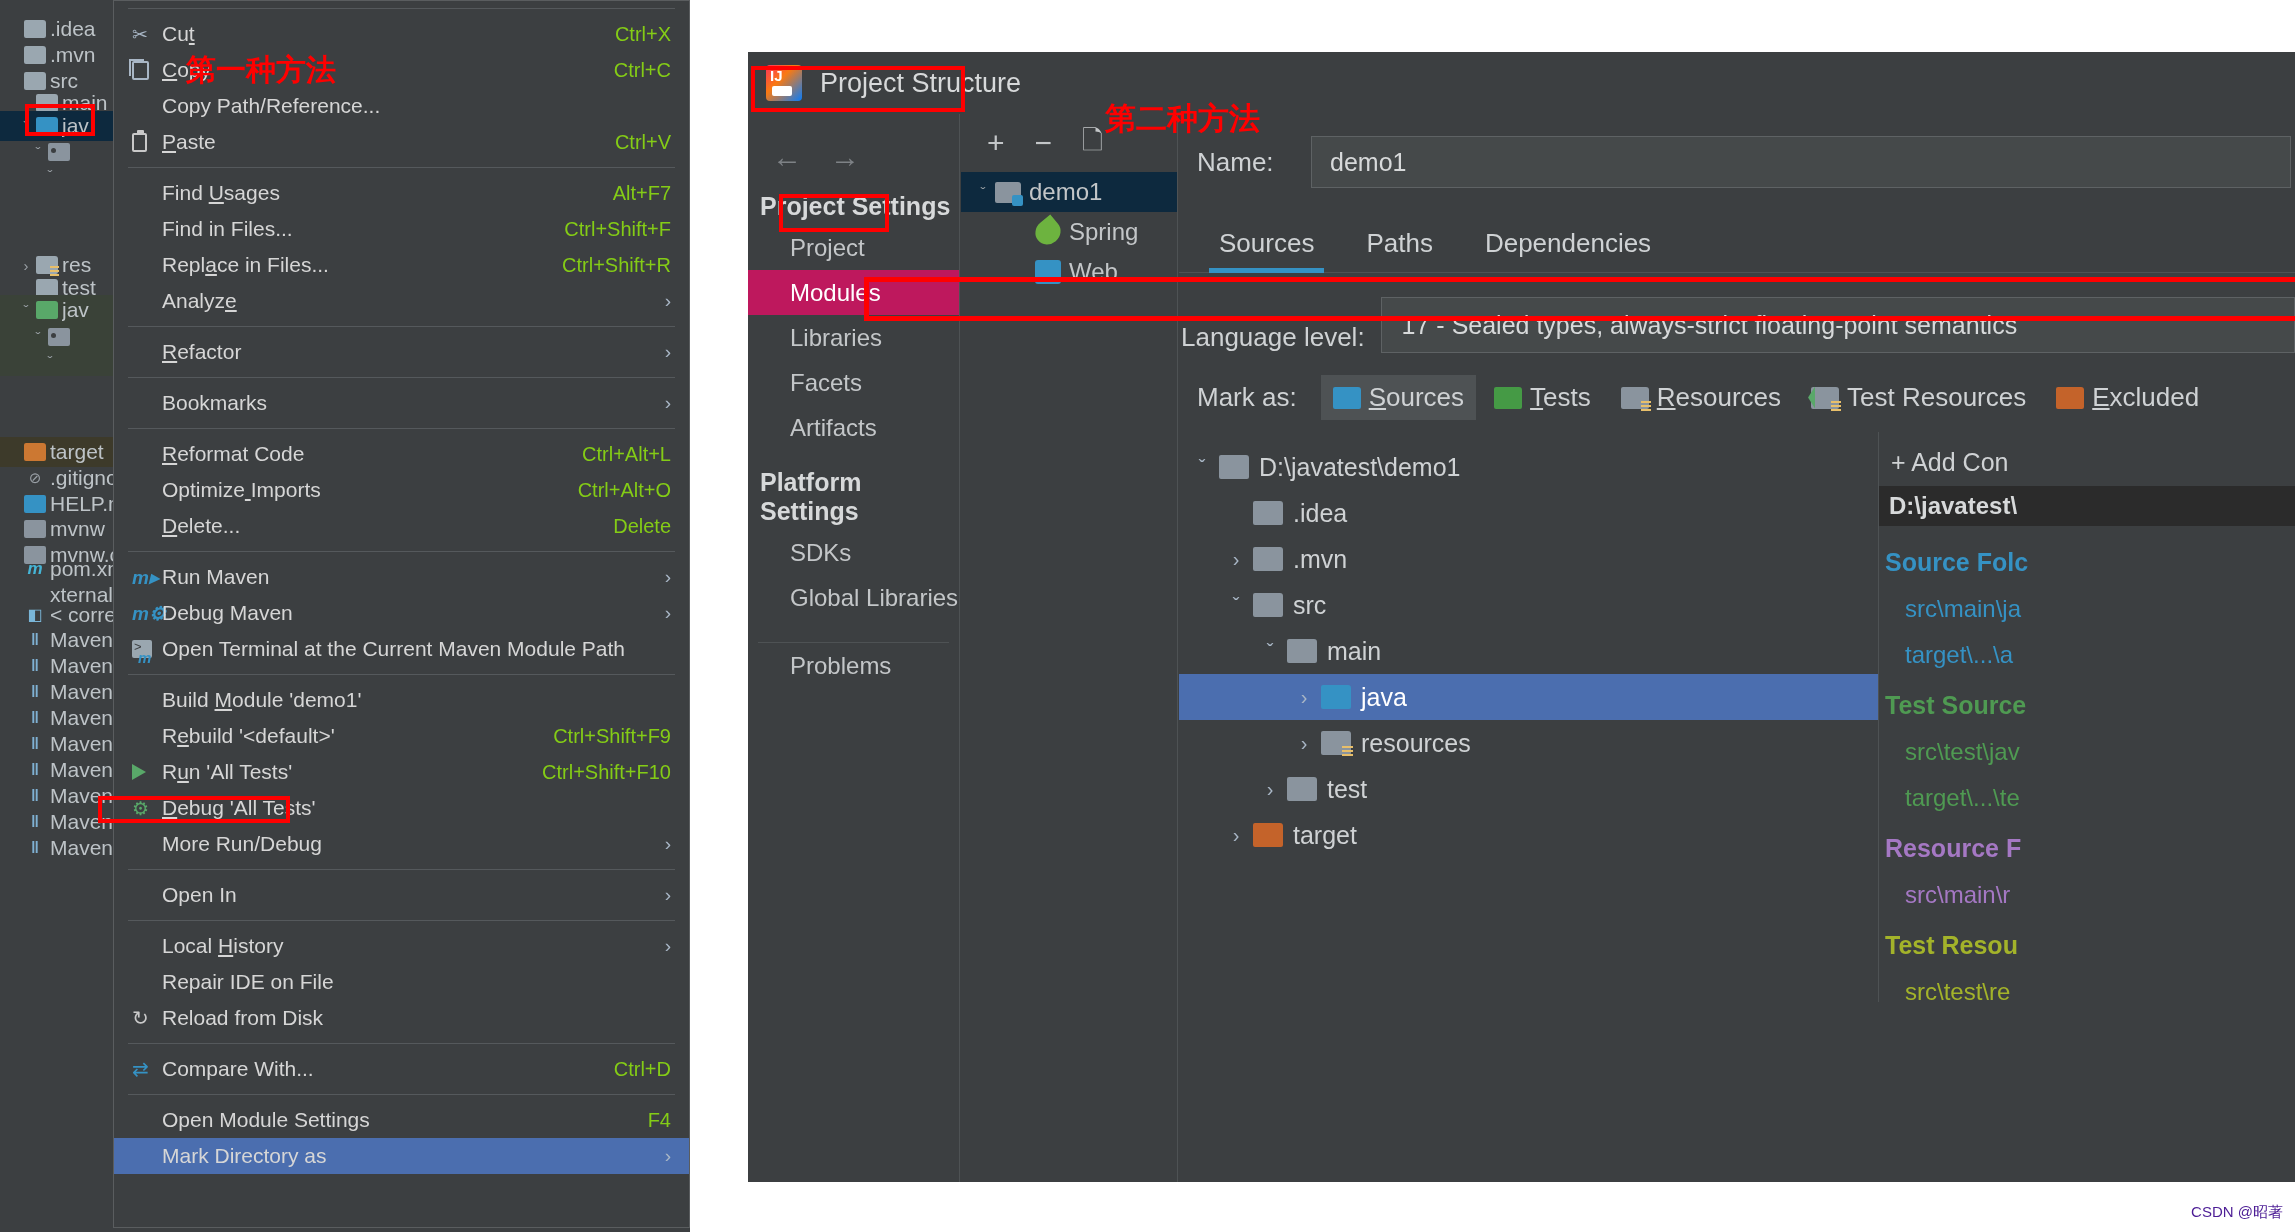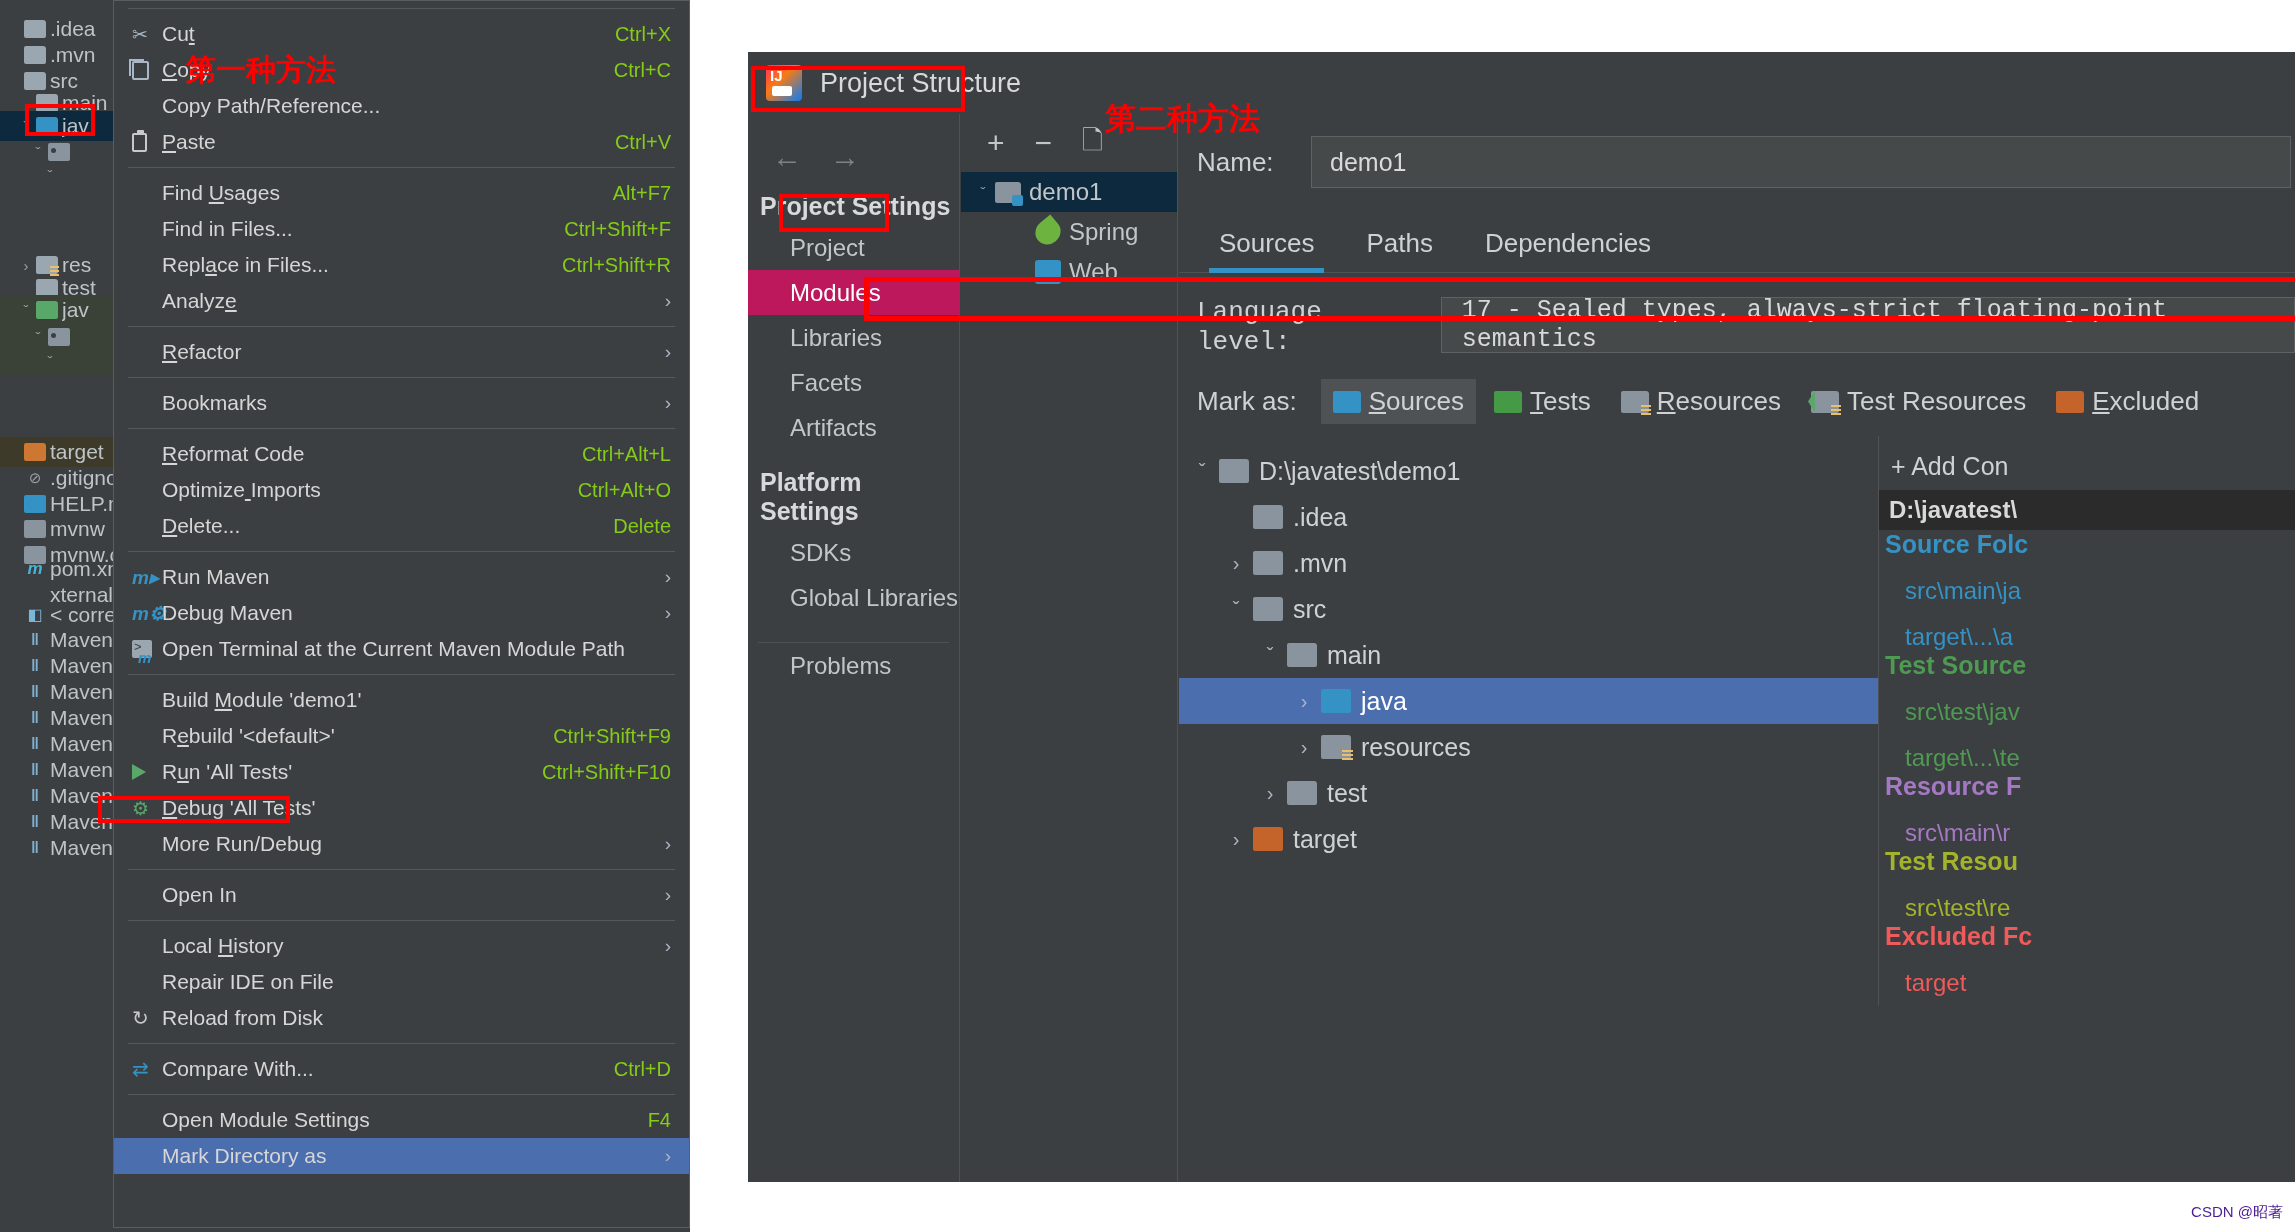--- a/index.html
+++ b/index.html
@@ -143,21 +143,21 @@
   .ps-nameinput {
     flex:1 1 auto; height:52px; background:#45494a; border:1px solid #5e6264;
     color:#d7d9da; font-size:25px; display:flex; align-items:center; padding-left:18px;
     margin-right:0;
   }
   .ps-tabs { display:flex; gap:8px; padding: 34px 0 0 18px; font-size:26px; color:#cfd2d4; }
   .ps-tab { padding: 6px 22px 14px 22px; position:relative; }
   .ps-tab.active::after { content:""; position:absolute; left:12px; right:12px; bottom:0; height:5px; background:#3592c4; }
   .ps-tabline { height:1px; background:#4e5254; margin-top:-1px; }
 
-  .ps-langrow { display:flex; align-items:flex-start; padding: 24px 0 0 18px; font-family: Liberation Mono, monospace; }
+  .ps-langrow { display:flex; align-items:flex-end; padding: 24px 0 0 2px; }
   .ps-langlbl { font-size:26px; color:#cfd2d4; margin-right:16px; }
   .ps-langsel {
     flex:1 1 auto; height:56px; background:#45494a; border:1px solid #5e6264;
     color:#d7d9da; font-size:25px; display:flex; align-items:center; padding-left:20px;
   }
 
   .ps-markrow { display:flex; align-items:center; padding: 22px 0 0 18px; font-size:26px; gap:6px; }
   .ps-marklbl { margin-right: 18px; color:#cfd2d4; }
   .markbtn { display:flex; align-items:center; gap:8px; padding: 7px 12px; color:#cfd2d4; }
   .markbtn.sel { background:#4e5254; }
@@ -176,21 +176,21 @@
   .ftrow.sel { background:#4b6eaf; color:#fff; }
   .ftchev { width:34px; flex:0 0 34px; text-align:center; font-size:20px; color:#a9b7c6;}
   .ftic { width:30px; flex:0 0 30px; height:24px; margin-right:10px; border-radius:2px 3px 2px 2px; position:relative;}
   .ftic.gray{background:#8a949e;} .ftic.blue{background:#3592c4;} .ftic.orange{background:#c4632a;}
   .ftic.res::after{content:"";position:absolute;right:-2px;bottom:-3px;width:11px;height:12px;
      background:repeating-linear-gradient(#e8bf6a 0 2px, transparent 2px 4px);}
 
   .ps-right { flex:1 1 auto; background:#3c3f41; padding-top:6px; overflow:hidden;}
   .addcontent { display:flex; align-items:center; font-size:25px; color:#cfd2d4; height:48px; padding-left:12px; white-space:nowrap;}
   .rootpath { background:#2b2b2b; color:#d7d9da; font-weight:bold; font-size:24px; padding:6px 10px; white-space:nowrap;}
-  .sfhead { font-size:25px; font-weight:bold; padding-left:6px; white-space:nowrap;}
+  .sfhead { font-size:25px; font-weight:bold; margin-top:22px; padding-left:6px; white-space:nowrap;}
   .sfitem { font-size:24px; padding-left:26px; margin-top:18px; white-space:nowrap;}
 
   .watermark {
     position:absolute; right: 12px; bottom: 10px;
     font-size: 15px; color:#4c1d95; font-family:"Liberation Sans",sans-serif;
   }
 </style>
 </head>
 <body>
 

